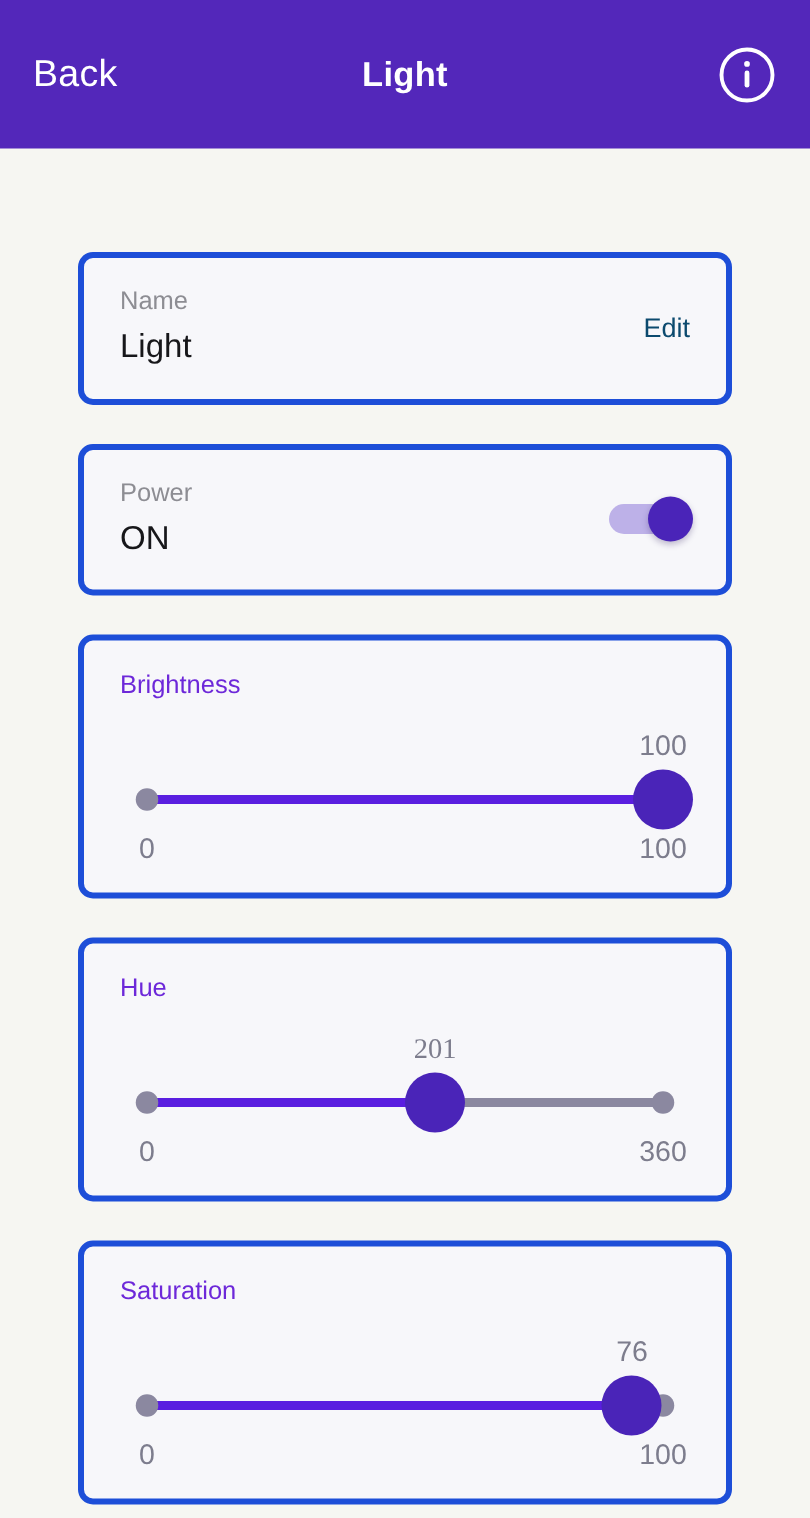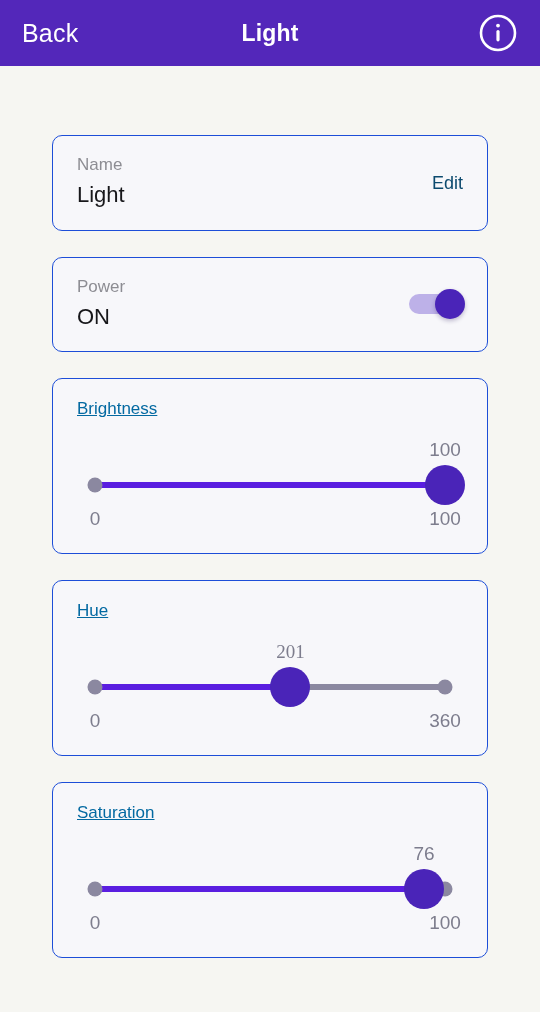--- a/index.html
+++ b/index.html
@@ -11,21 +11,21 @@
 
   body {
     font-family: "Liberation Sans", "DejaVu Sans", sans-serif;
     background: #f6f6f2;
     overflow: hidden;
     position: relative;
   }
 
   
   .appbar {
-    height: 66px;
+    height: 99px;
     background: #5327ba;
     display: flex;
     align-items: center;
     padding: 0 22px;
     position: relative;
     gap: 12px;
   }
   .appbar-back {
     color: #ffffff;
     font-size: 25px;
@@ -57,21 +57,21 @@
     cursor: pointer;
   }
 
   
   .content {
     padding: 0 52px;
   }
 
   .card {
     background: #f7f7fa;
-    border: 1px solid #1d4ed8;
+    border: 4px solid #1d4ed8;
     border-radius: 10px;
     margin-top: 26px;
     position: relative;
   }
   .card.first { margin-top: 69px; }
 
   
   .info-card {
     padding: 18px 24px 20px 24px;
     min-height: 90px;
@@ -128,24 +128,23 @@
     box-shadow: 0 2px 4px rgba(40,20,90,0.28);
   }
 
   
   .slider-card {
     padding: 19px 0 0 0;
     height: 176px;
   }
   .slider-title {
     font-size: 17px;
-    color: #0369a1;
+    color: #6d28d9;
     padding-left: 24px;
     line-height: 1.3;
-    text-decoration: underline;
   }
 
   .slider-area {
     position: relative;
     height: 118px;
     margin: 0 40px 0 40px;
   }
   
   .track-wrap {
     position: absolute;

